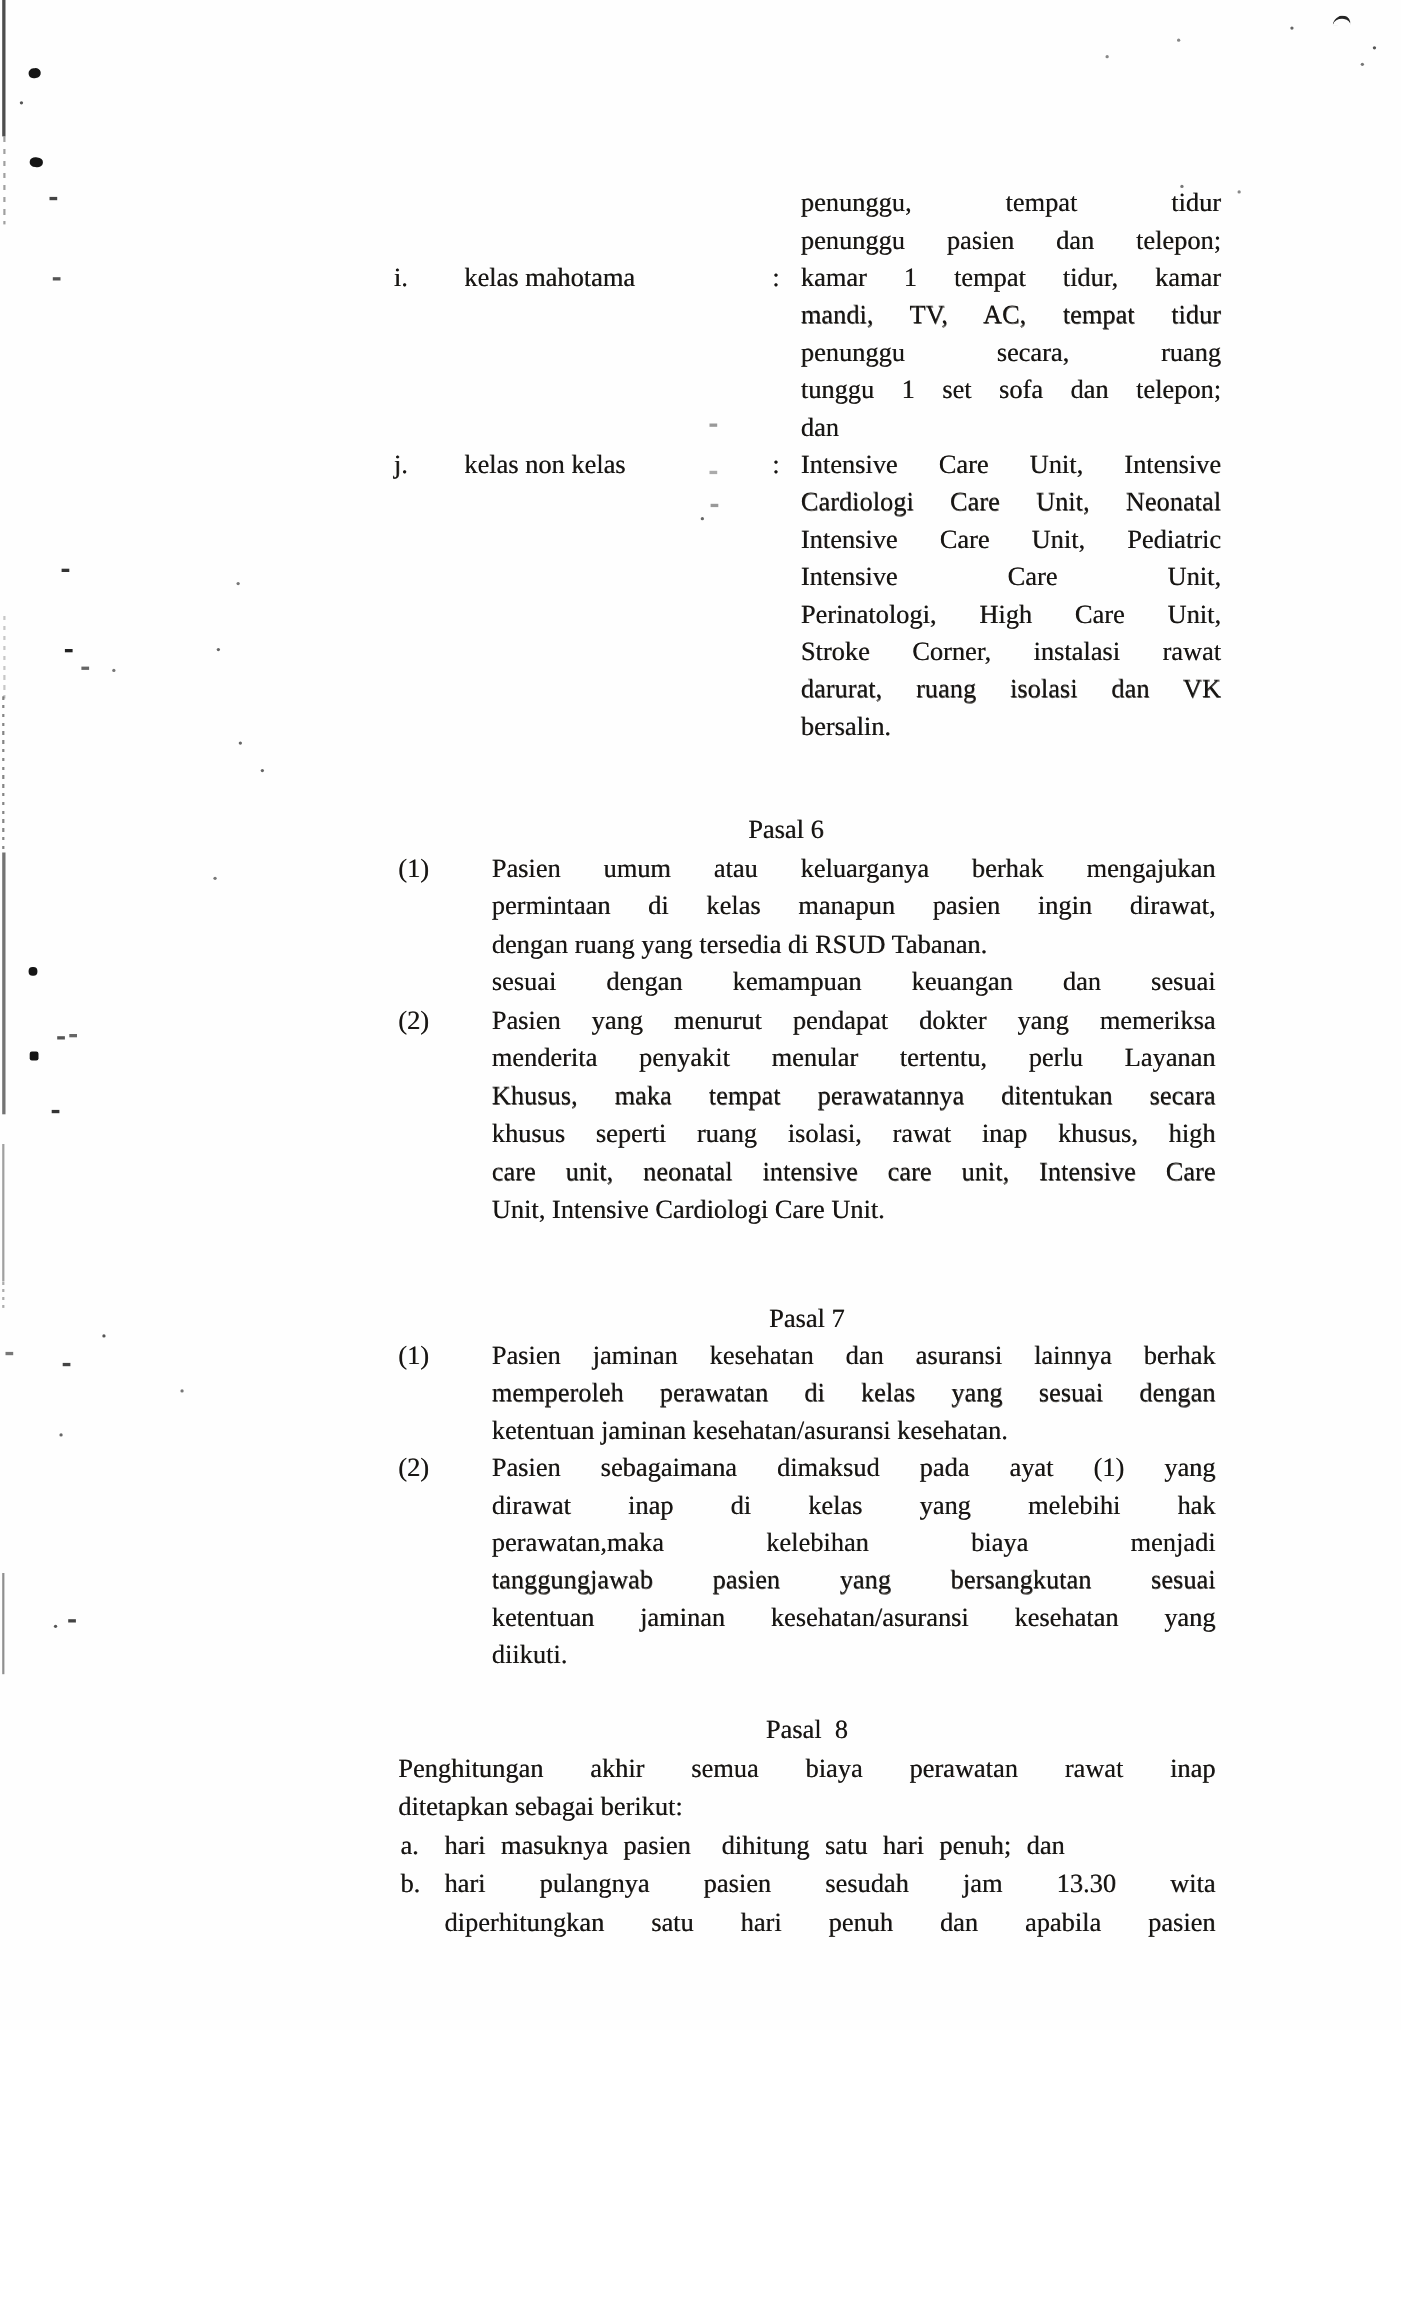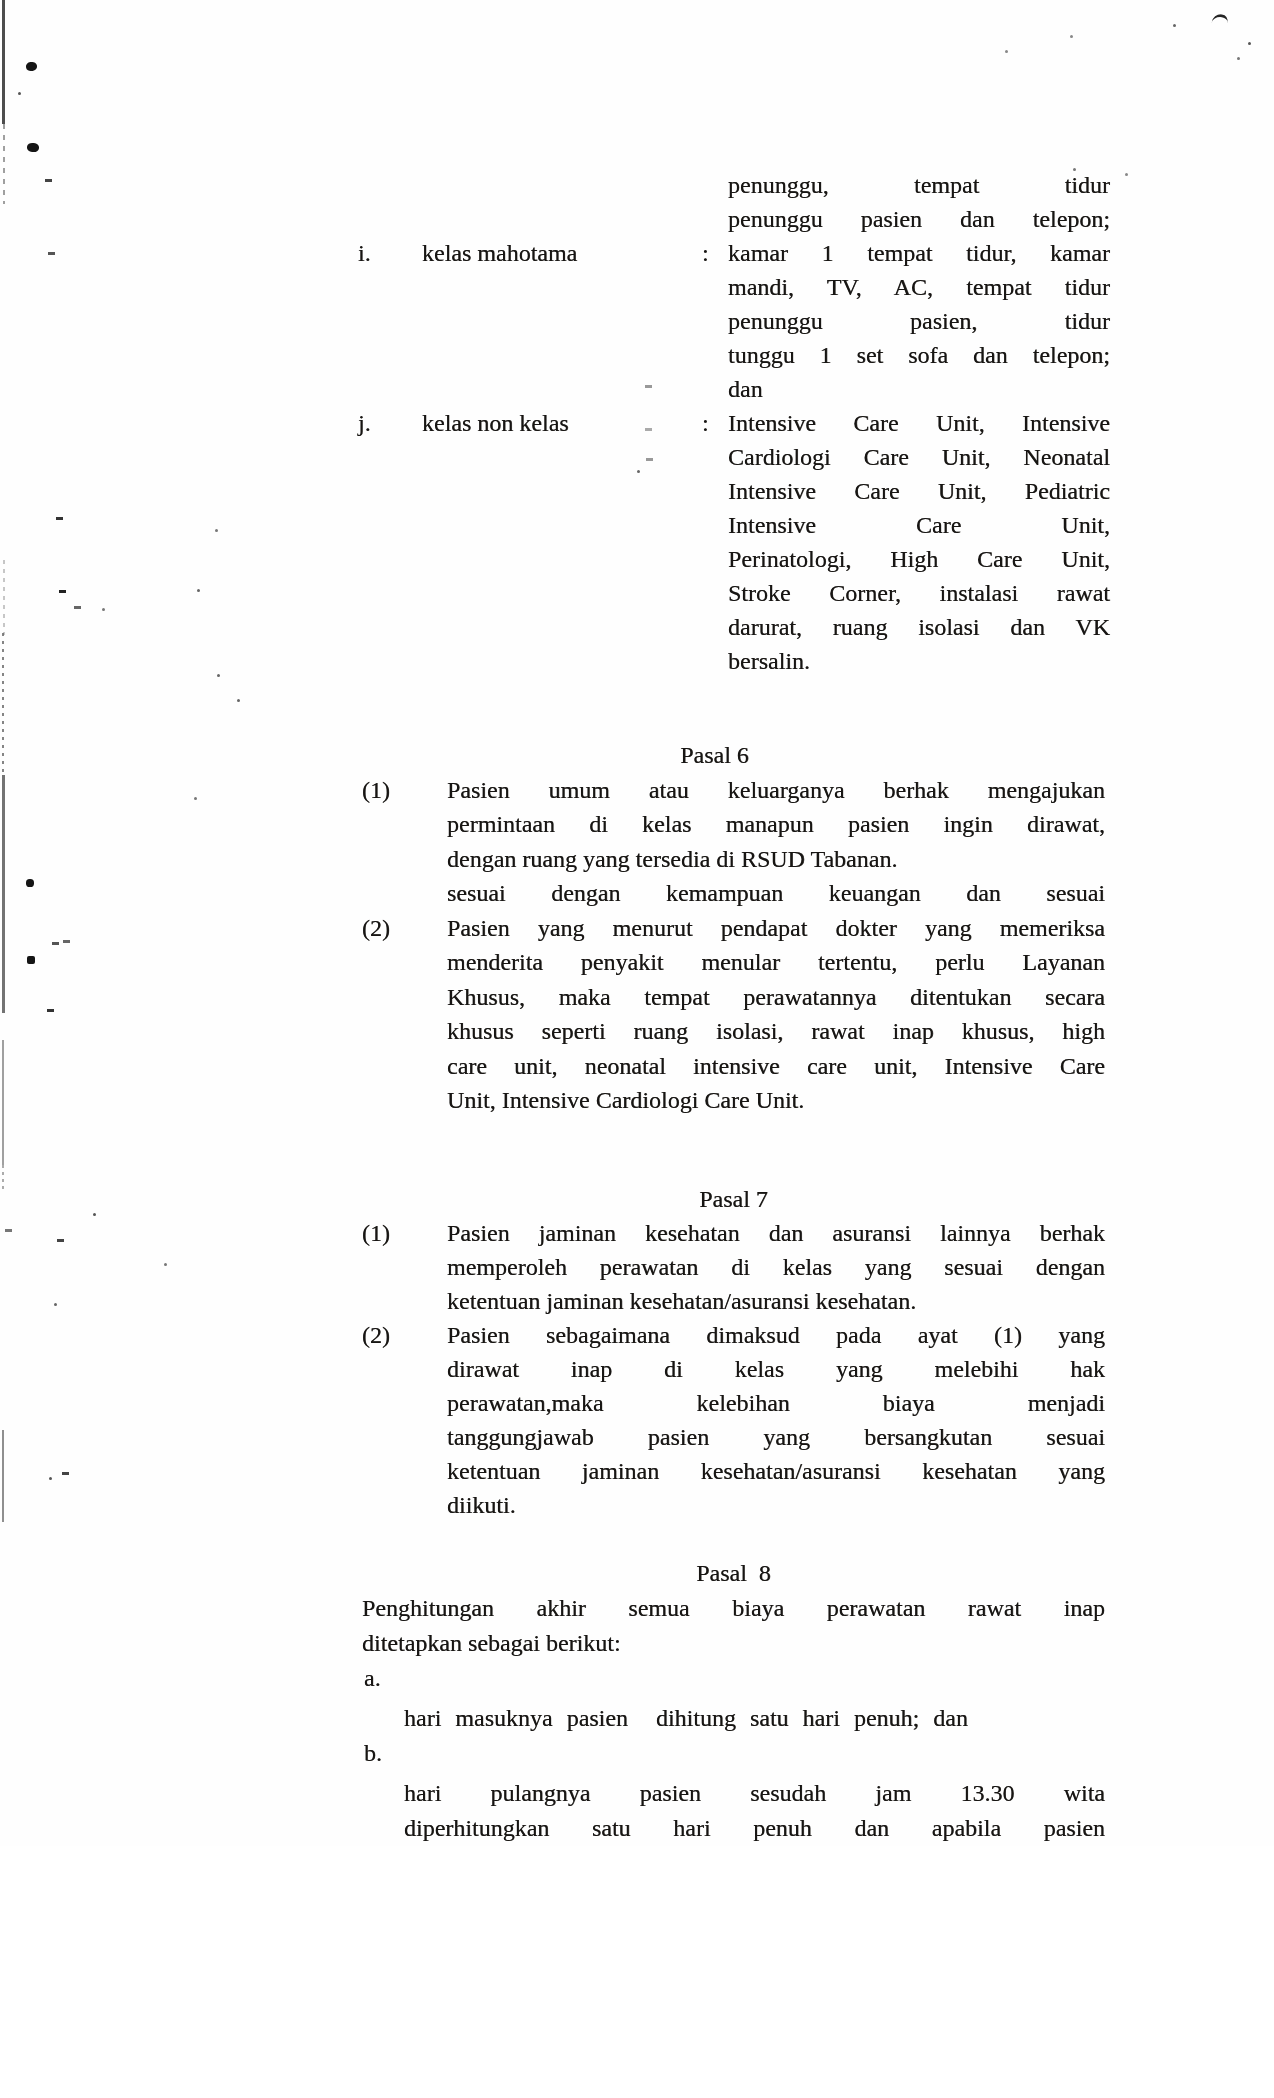--- a/index.html
+++ b/index.html
@@ -27,21 +27,21 @@
   .pasal h2{margin:0; font-size:24px; font-weight:normal; text-align:center; line-height:inherit;}
   .s6{top:738px; line-height:34.5px;}
   .s6 h2{padding-right:38px;font-family:Liberation Serif, serif;}
   .s7{top:1182px; line-height:34px;}
   .s8{top:1556px; line-height:35px;}
   .nitem{display:flex; align-items:flex-start;}
   .num{width:43px; flex:none;}
   .nbody{flex:1; min-width:0;margin-left:42px;}
   .litem{display:flex; align-items:flex-start;}
   .llet{width:40px; flex:none; padding-left:2px;}
-  .lbody{flex:1; min-width:0;margin-top:40px;}
+  .lbody{flex:1; min-width:0;}
   .asp .ln{word-spacing:8px;}
   
   .art{position:absolute;}
   .edge1{left:2px;top:0;width:3px;height:124px;background:#3a3a3a;opacity:.9;}
   .edge2{left:3px;top:124px;width:2px;height:80px;background:repeating-linear-gradient(180deg,#777 0 5px,transparent 5px 11px);opacity:.7;}
   .edge3{left:3px;top:560px;width:2px;height:75px;background:repeating-linear-gradient(180deg,#999 0 4px,transparent 4px 9px);opacity:.55;}
   .edge4{left:2px;top:633px;width:2px;height:142px;background:repeating-linear-gradient(180deg,#666 0 3px,transparent 3px 8px);opacity:.8;}
   .edge5{left:2px;top:775px;width:3px;height:238px;background:#5a5a5a;opacity:.85;}
   .edge6{left:2px;top:1040px;width:2px;height:125px;background:#777;opacity:.7;}
   .edge7{left:2px;top:1165px;width:2px;height:24px;background:repeating-linear-gradient(180deg,#888 0 3px,transparent 3px 7px);opacity:.7;}
@@ -107,21 +107,21 @@
           <div class="ln jl"><span>penunggu pasien dan telepon;</span></div>
         </div>
     </div>
     <div class="lrow">
       <span class="llabel">i.</span>
       <span class="lterm">kelas mahotama</span>
       <span class="lcolon">:</span>
       <div class="ldesc">
           <div class="ln jl"><span>kamar 1 tempat tidur, kamar</span></div>
           <div class="ln jl"><span>mandi, TV, AC, tempat tidur</span></div>
-          <div class="ln jl"><span>penunggu pasien, tidur</span></div>
+          <div class="ln jl"><span>penunggu secara, ruang</span></div>
           <div class="ln jl"><span>tunggu 1 set sofa dan telepon;</span></div>
           <div class="ln"><span>dan</span></div>
         </div>
     </div>
     <div class="lrow">
       <span class="llabel">j.</span>
       <span class="lterm">kelas non kelas</span>
       <span class="lcolon">:</span>
       <div class="ldesc">
           <div class="ln jl"><span class="it">Intensive Care Unit, Intensive</span></div>

